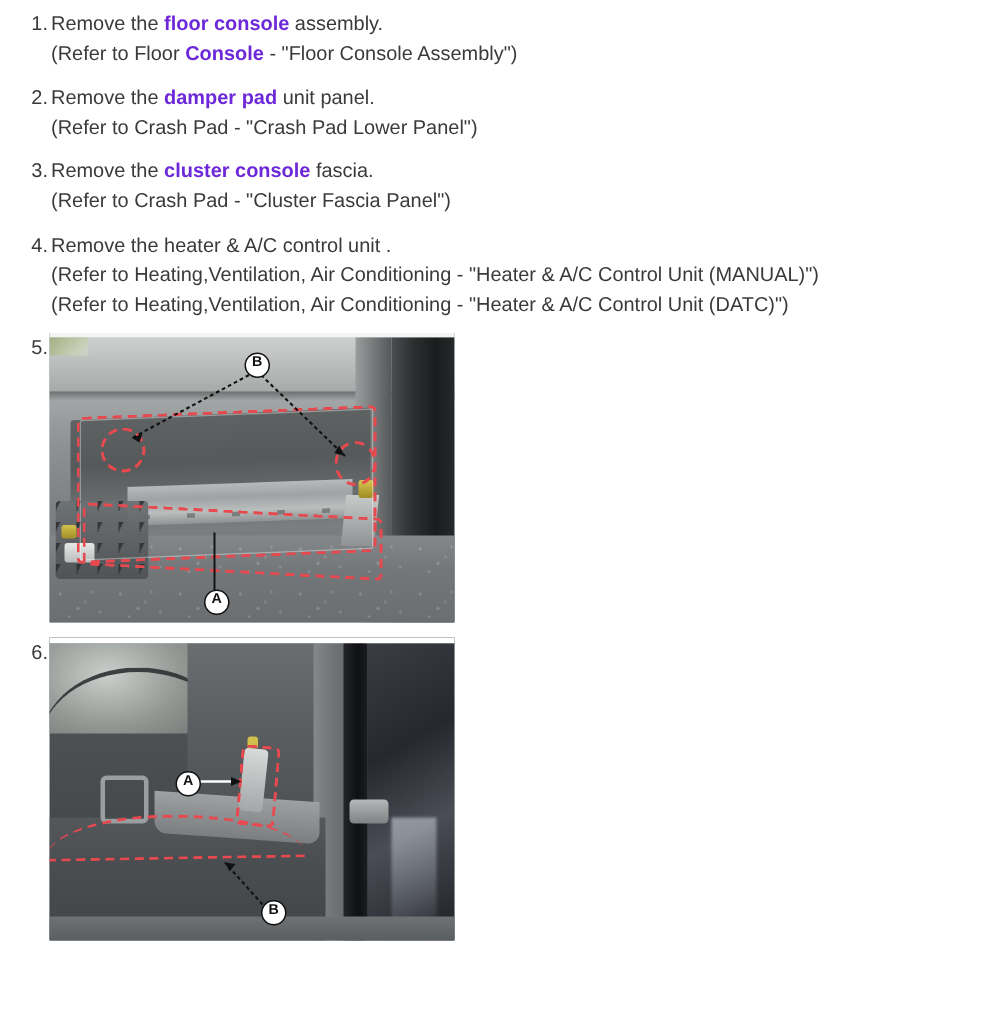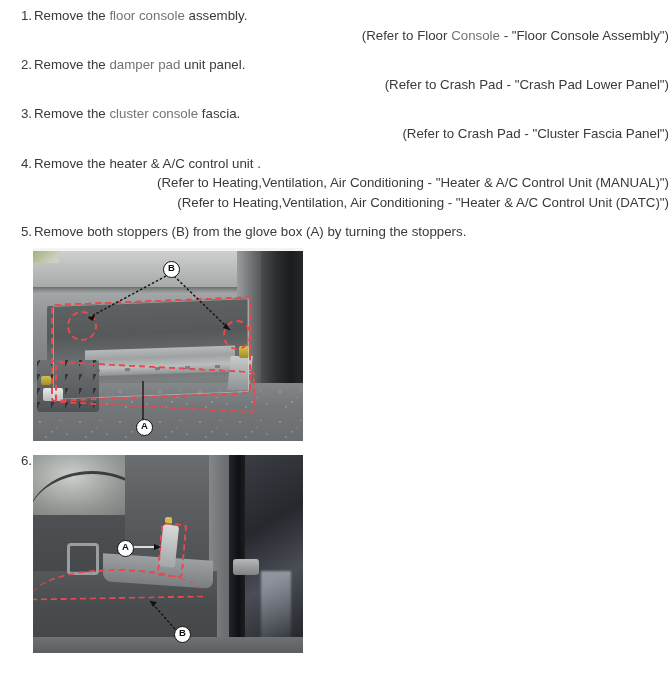--- a/index.html
+++ b/index.html
@@ -46,27 +46,27 @@
     width: 18px;
     text-align: right;
     color: #3a3a3a;
   }
 
   .line {
     white-space: nowrap;
   }
   .sub {
     white-space: nowrap;
-    text-align: right;
   }
 
   a.lnk, .lnk {
-    color: #737373;
+    color: #6d28d9;
     text-decoration: none;
     cursor: pointer;
+    font-weight: bold;
   }
 
   
   .figwrap {
     margin-top: 6px;
     padding-left: 0px;
   }
   .fig {
     position: relative;
     overflow: hidden;
@@ -334,21 +334,20 @@
 
     <li class="step">
       <span class="num">4.</span>
       <div class="line">Remove the heater &amp; A/C control unit .</div>
       <div class="sub">(Refer to Heating,Ventilation, Air Conditioning - "Heater &amp; A/C Control Unit (MANUAL)")</div>
       <div class="sub">(Refer to Heating,Ventilation, Air Conditioning - "Heater &amp; A/C Control Unit (DATC)")</div>
     </li>
 
     <li class="step">
       <span class="num">5.</span>
-      <div class="line">Remove both stoppers (B) from the glove box (A) by turning the stoppers.</div>
 
       <div class="figwrap">
         <div class="fig fig1">
           <div class="p1-bg"></div>
           <div class="p1-dashtop"></div>
           <div class="p1-green"></div>
           <div class="p1-doorcol"></div>
           <div class="p1-doorcol2"></div>
           <div class="p1-cavity"></div>
           <div class="p1-gbdoor"></div>

